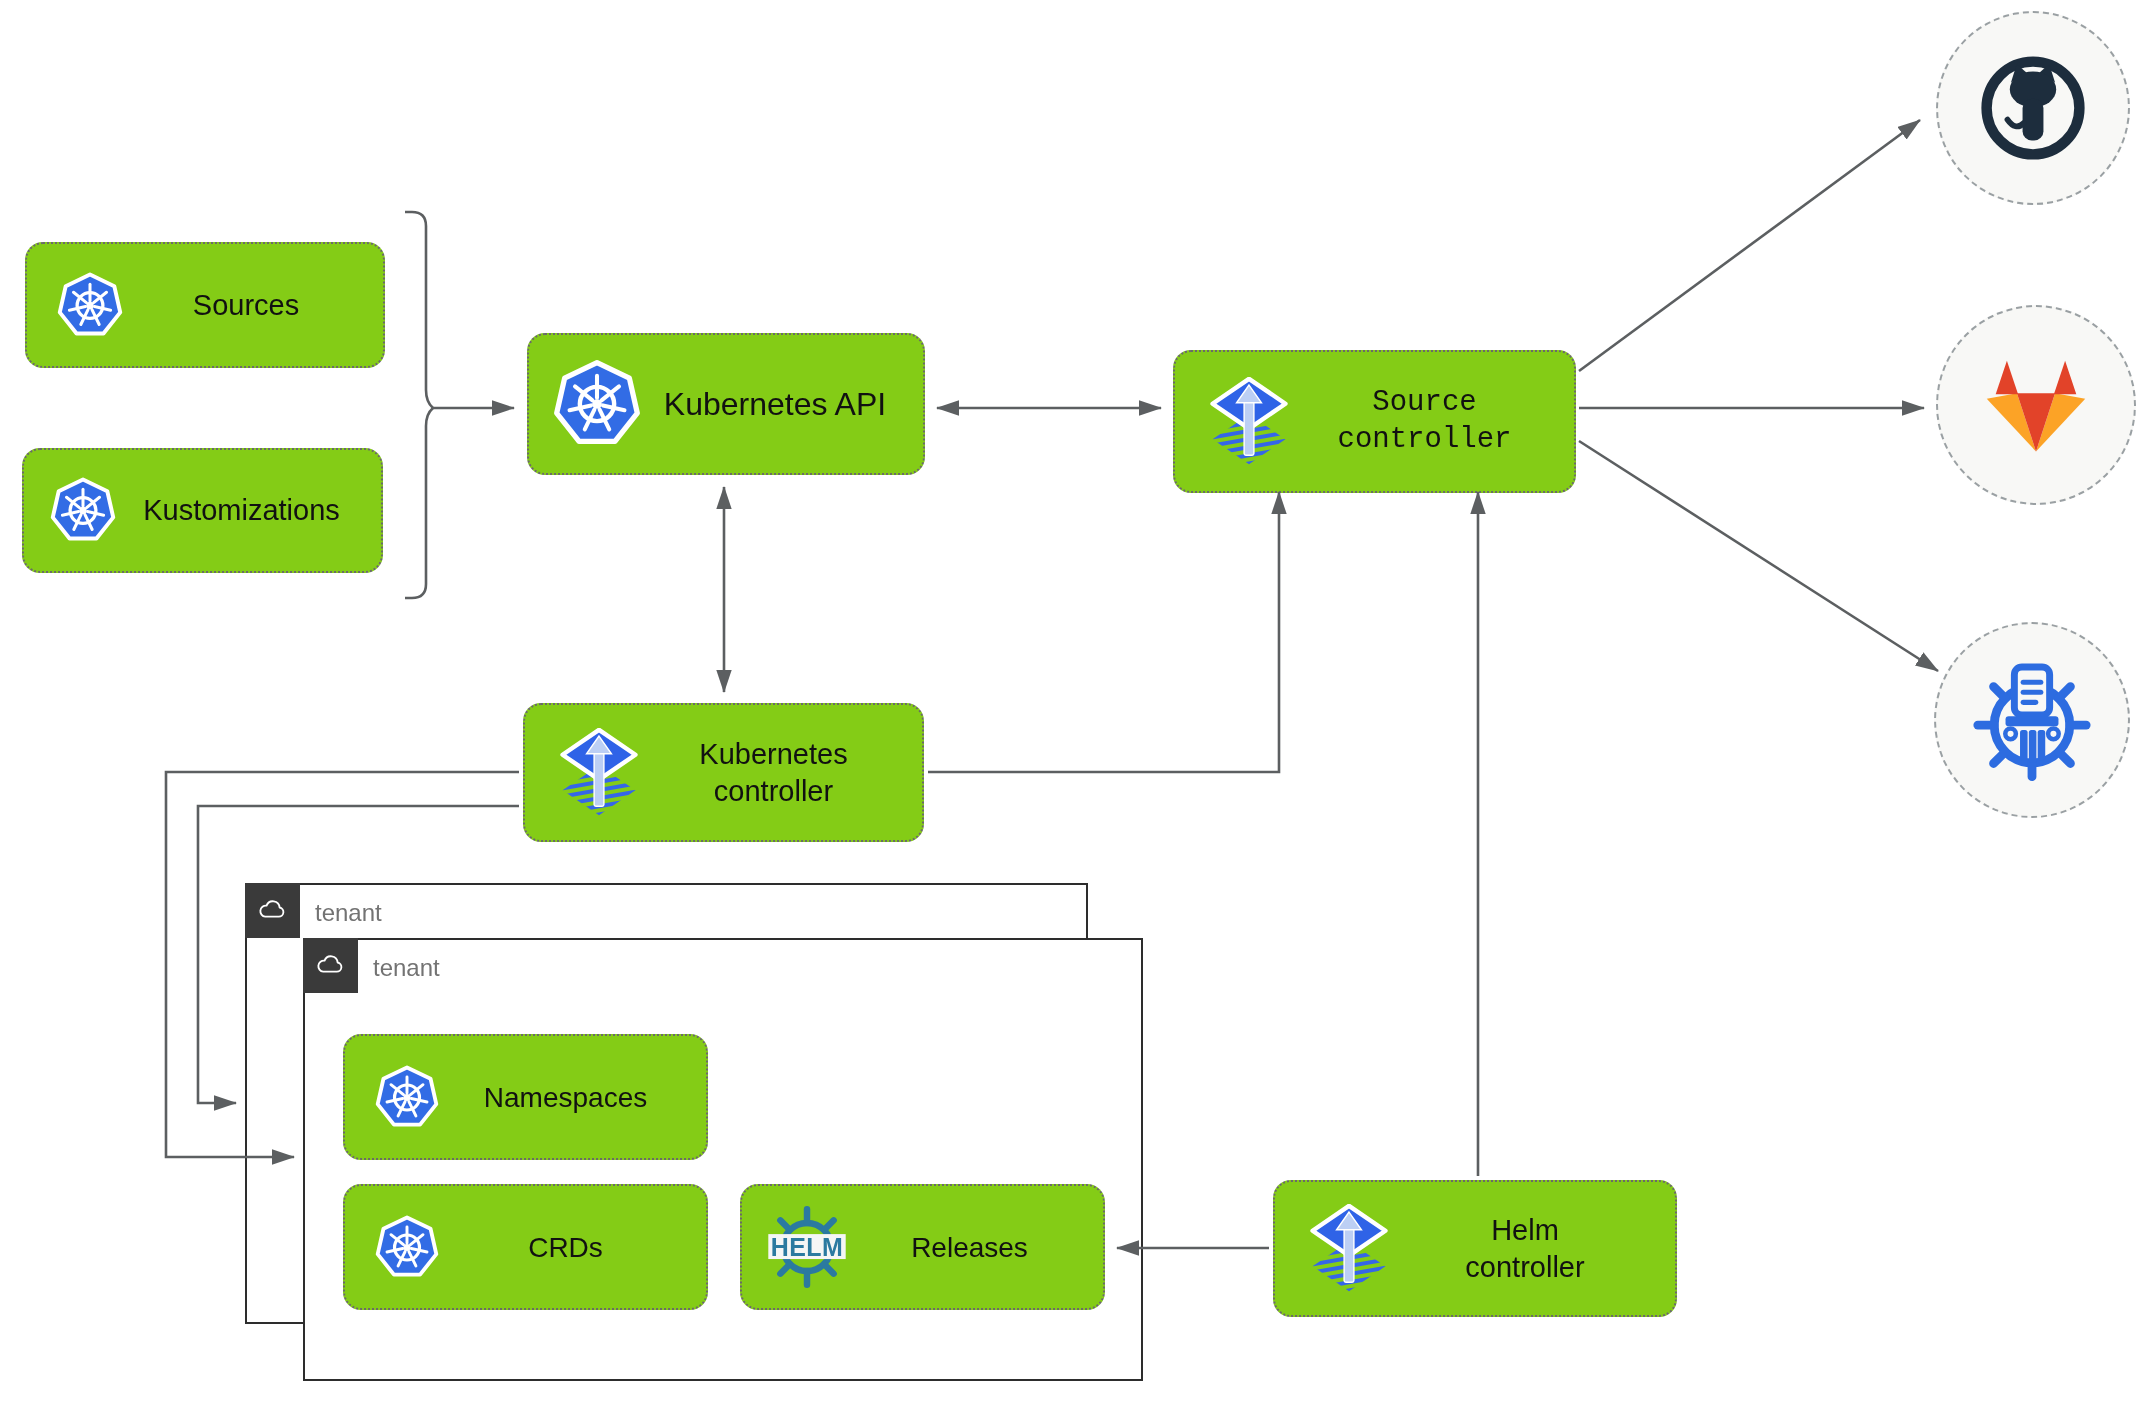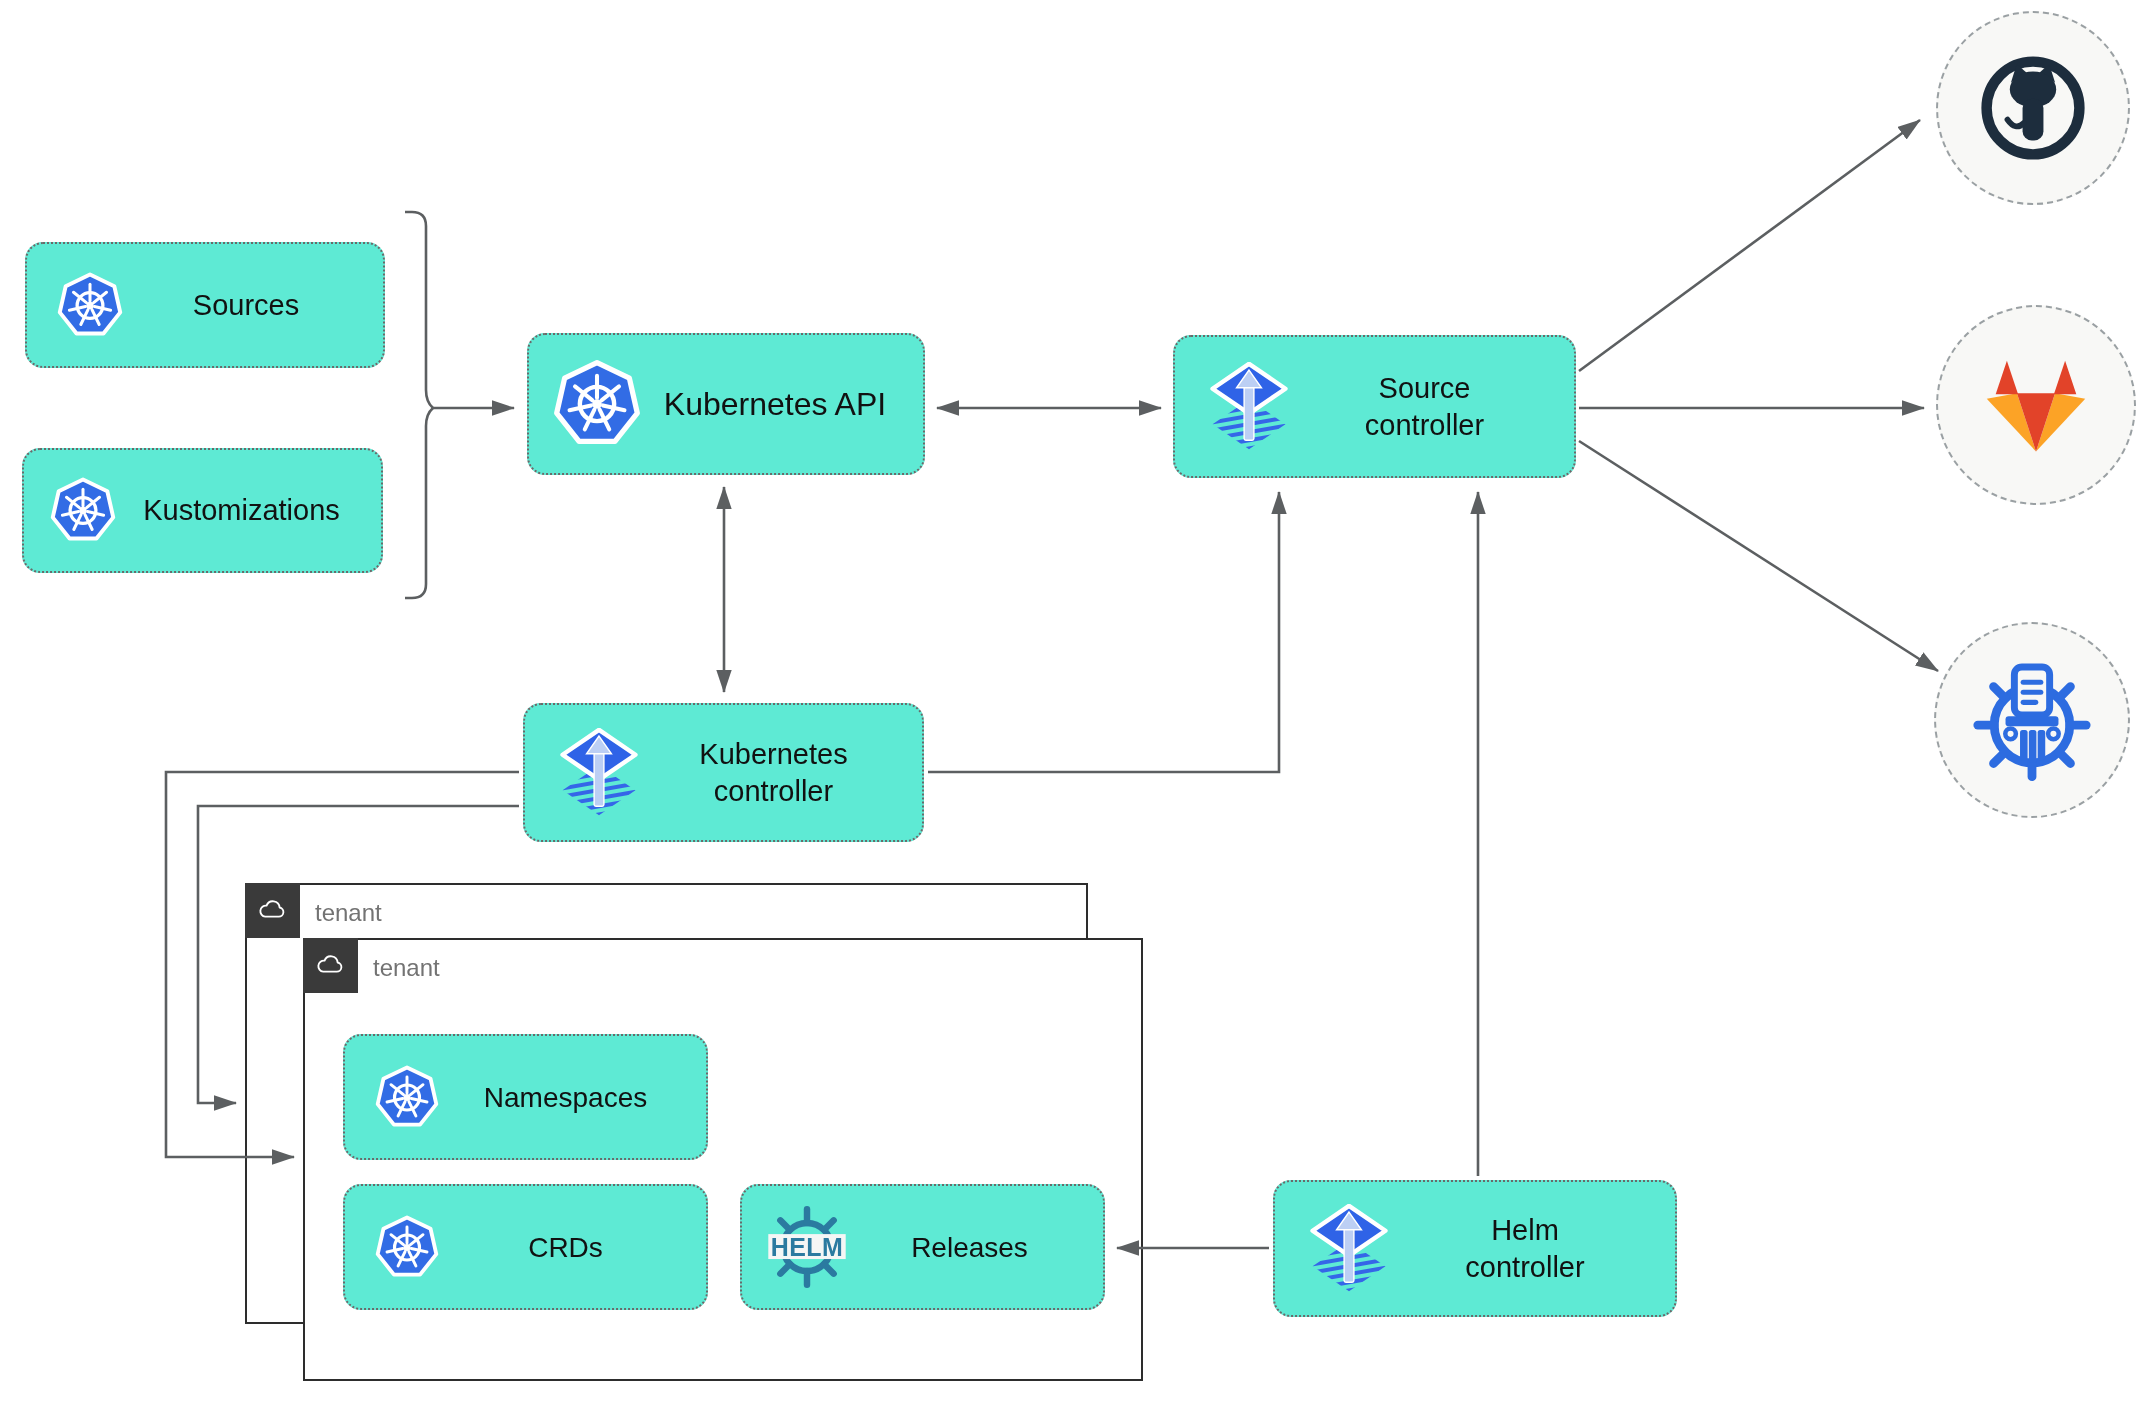--- a/index.html
+++ b/index.html
@@ -1,18 +1,18 @@
 <!DOCTYPE html>
 <html><head>
 <meta charset="utf-8">
 <style>
   html,body{margin:0;padding:0;background:#ffffff;}
   #canvas{position:relative;width:2144px;height:1407px;background:#ffffff;overflow:hidden;
           font-family:"Liberation Sans",sans-serif;color:#111;}
-  .node{position:absolute;background:#5eead4;border:2px dotted #6a6a6a;border-radius:18px;
+  .node{position:absolute;background:#84cc16;border:2px dotted #6a6a6a;border-radius:18px;
         display:flex;align-items:center;z-index:5;box-sizing:border-box;}
   .node .icon{flex:0 0 auto;margin-left:30px;display:flex;align-items:center;justify-content:center;}
   .node .node-label{flex:1;text-align:center;font-size:29px;margin-right:14px;white-space:pre-line;line-height:1.25;}
   .big-label{font-size:32px !important;}
   .tenant{position:absolute;background:#ffffff;border:2px solid #2d2d2d;box-sizing:border-box;}
   .tenant-tab{position:absolute;top:-2px;left:-2px;width:55px;height:55px;background:#3a3a3a;
               display:flex;align-items:center;justify-content:center;}
   .tenant-name{position:absolute;left:68px;top:14px;font-size:24px;color:#737373;}
   .circle-node{position:absolute;border-radius:50%;border:2.5px dashed #9aa0a3;background:#f8f8f6;
                display:flex;align-items:center;justify-content:center;z-index:5;box-sizing:border-box;}
@@ -163,21 +163,21 @@
 
   <div class="node" style="left:22px;top:448px;width:361px;height:125px;">
     <span class="icon" style="margin-left:26px;">
         <svg width="66" height="69">
           <use href="#sym-k8s"></use>
         </svg>
       </span>
     <span class="node-label">Kustomizations</span>
   </div>
 
-  <div class="node" style="left:1173px;top:335px;width:403px;height:143px;">
+  <div class="node" style="left:1173px;top:350px;width:403px;height:143px;font-family:Liberation Mono, monospace;">
     <span class="icon" style="margin-left:34px;">
         <svg width="80" height="89">
           <use href="#sym-flux"></use>
         </svg>
       </span>
     <span class="node-label">Source
 controller</span>
   </div>
 
   <div class="node" style="left:523px;top:703px;width:401px;height:139px;">

